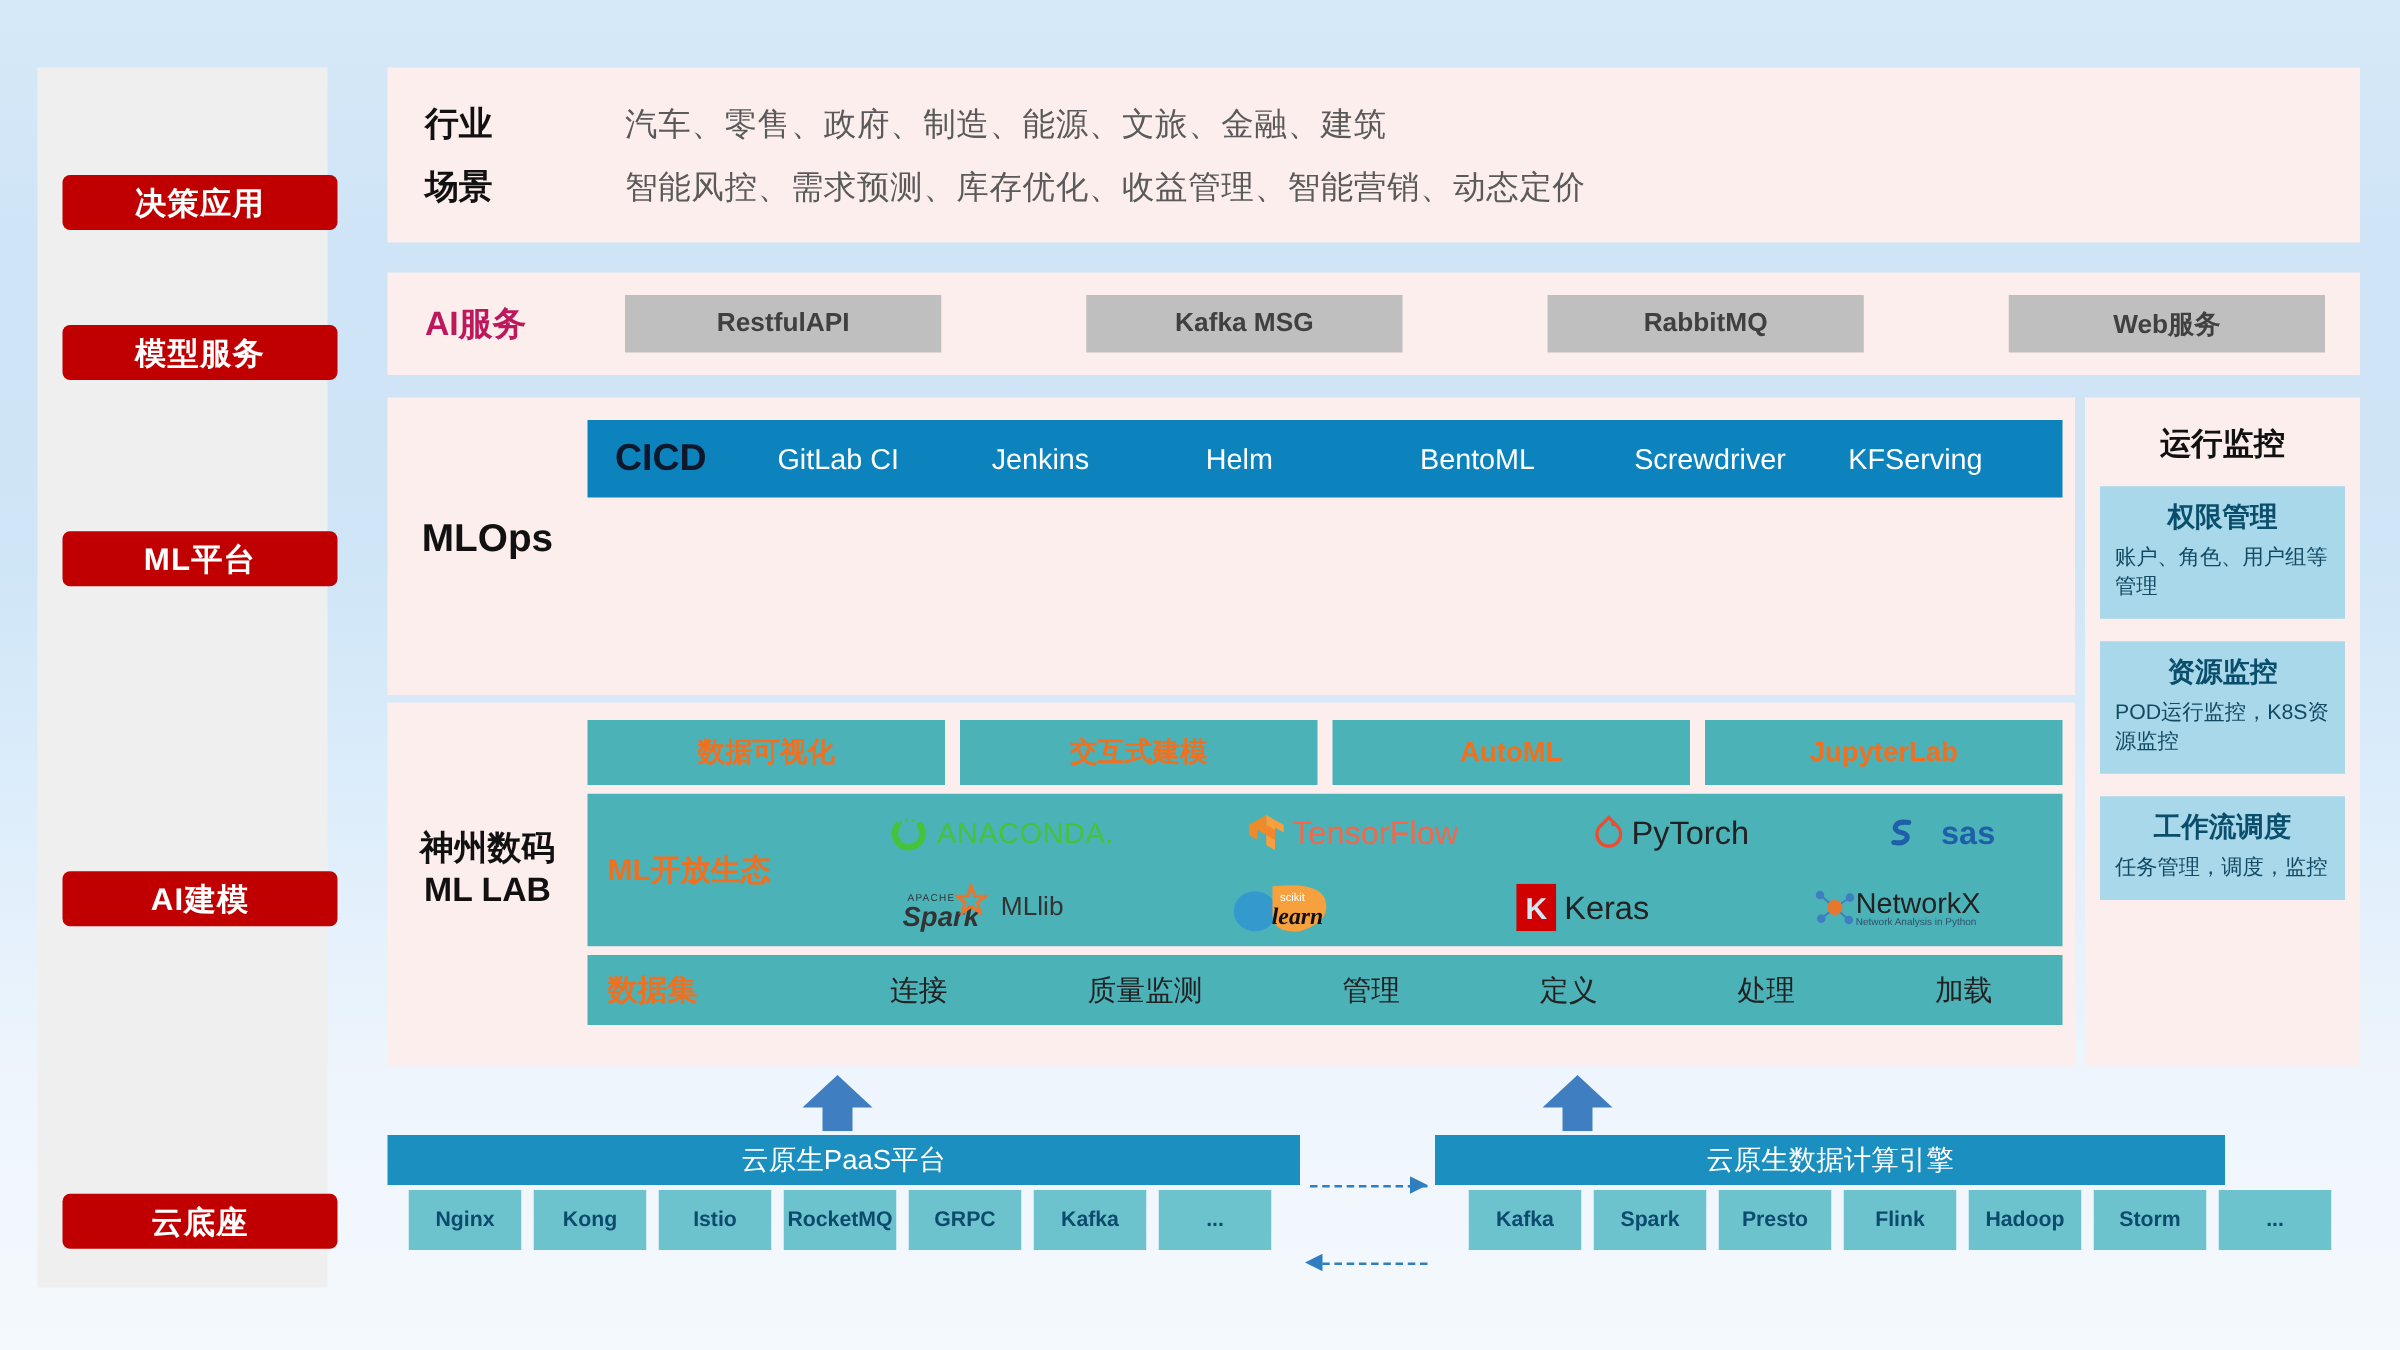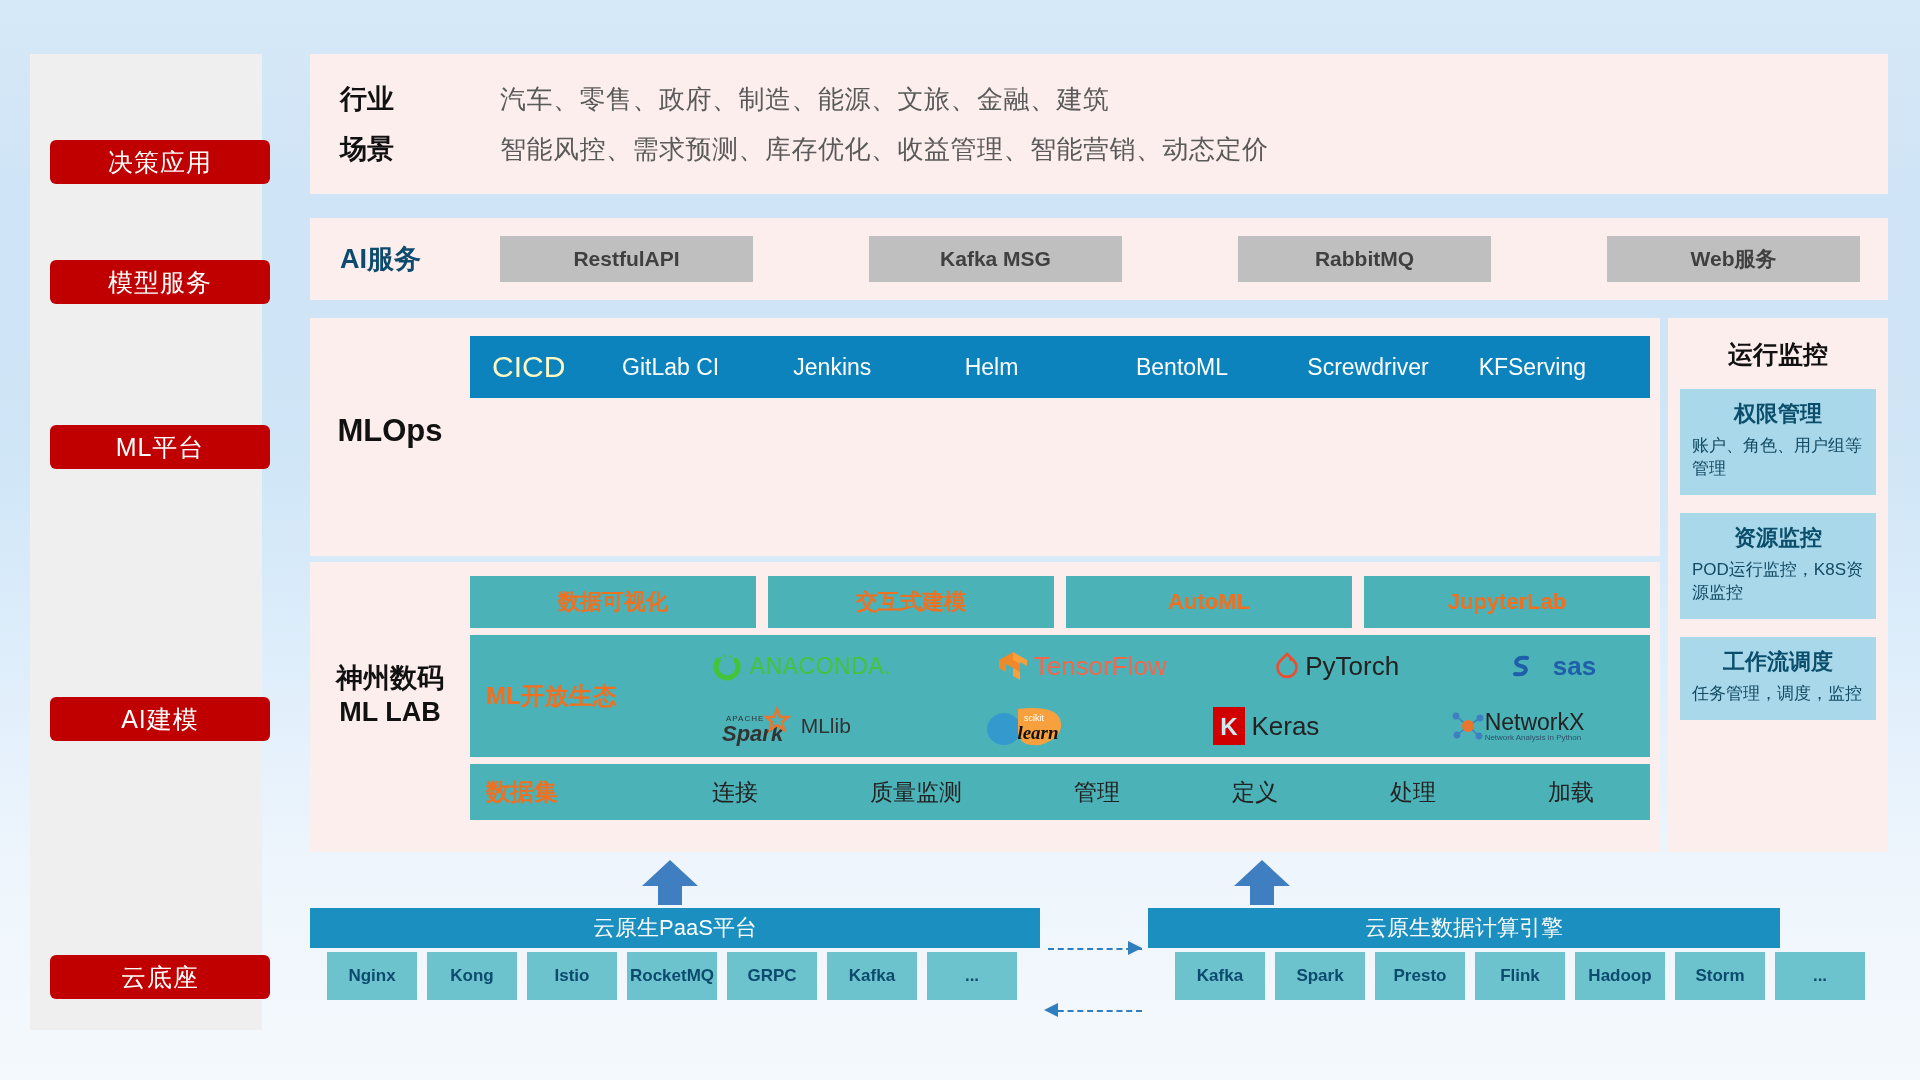--- a/index.html
+++ b/index.html
@@ -12,41 +12,41 @@
   }
   
   .rail{
     position:absolute;left:30px;top:54px;width:232px;height:976px;
     background:#efefef;
     display:flex;flex-direction:column;align-items:center;
   }
   .rail-btn{
     position:absolute;left:50px;width:220px;height:44px;
     background:#c00000;border-radius:6px;
-    color:#fff;font-weight:normal;font-size:25px;
+    color:#fff;font-weight:bold;font-size:25px;
     display:flex;align-items:center;justify-content:center;
     letter-spacing:1px;
   }
 
   
   .band-top{
     position:absolute;left:310px;top:54px;width:1578px;height:140px;
     background:#fceeec;display:flex;flex-direction:column;justify-content:center;
     padding-left:30px;box-sizing:border-box;
   }
   .row-line{display:flex;align-items:center;margin:7px 0;}
   .row-key{width:160px;font-size:27px;font-weight:bold;color:#111;flex:none;}
   .row-val{font-size:26px;color:#5a5a5a;letter-spacing:.5px;}
 
   
   .band-ai{
     position:absolute;left:310px;top:218px;width:1578px;height:82px;
     background:#fceeec;display:flex;align-items:center;padding-left:30px;box-sizing:border-box;
   }
-  .ai-label{width:160px;font-size:27px;font-weight:bold;color:#0c4a6e;flex:none;}
+  .ai-label{width:160px;font-size:27px;font-weight:bold;color:#be185d;flex:none;}
   .ai-boxes{display:flex;gap:116px;flex:1;padding-right:28px;}
   .ai-box{
     flex:1;height:46px;background:#bfbfbf;color:#404040;
     display:flex;align-items:center;justify-content:center;
     font-size:21px;font-weight:bold;
   }
 
   
   .band-mlops{
     position:absolute;left:310px;top:318px;width:1350px;height:238px;
@@ -59,21 +59,21 @@
   .mlops-cards{display:flex;gap:12px;}
   .mcard{
     flex:1;background:#0c83bd;color:#fff;padding:10px 14px 12px;box-sizing:border-box;height:120px;
   }
   .mcard-title{font-size:24px;font-weight:bold;text-align:center;margin-bottom:6px;}
   .mcard-desc{font-size:18px;line-height:1.3;color:#f2f8fb;}
   .cicd{
     background:#0c83bd;height:62px;display:flex;align-items:center;overflow:hidden;
     padding-left:22px;box-sizing:border-box;
   }
-  .cicd-title{font-size:30px;font-weight:normal;color:#fef9c3;width:130px;flex:none;}
+  .cicd-title{font-size:30px;font-weight:bold;color:#0f172a;width:130px;flex:none;}
   .cicd-items{display:flex;flex:1;}
   .cicd-item{
     flex:1;font-size:23px;color:#fff;line-height:1.15;
     overflow-wrap:anywhere;padding-right:6px;box-sizing:border-box;
   }
 
   
   .band-lab{
     position:absolute;left:310px;top:562px;width:1350px;height:290px;
     background:#fceeec;display:flex;align-items:flex-start;box-sizing:border-box;padding-top:14px;

